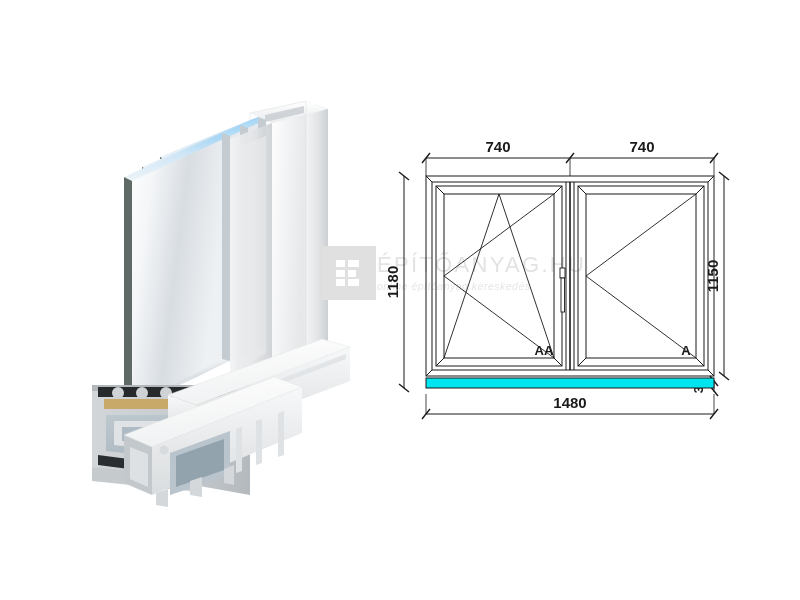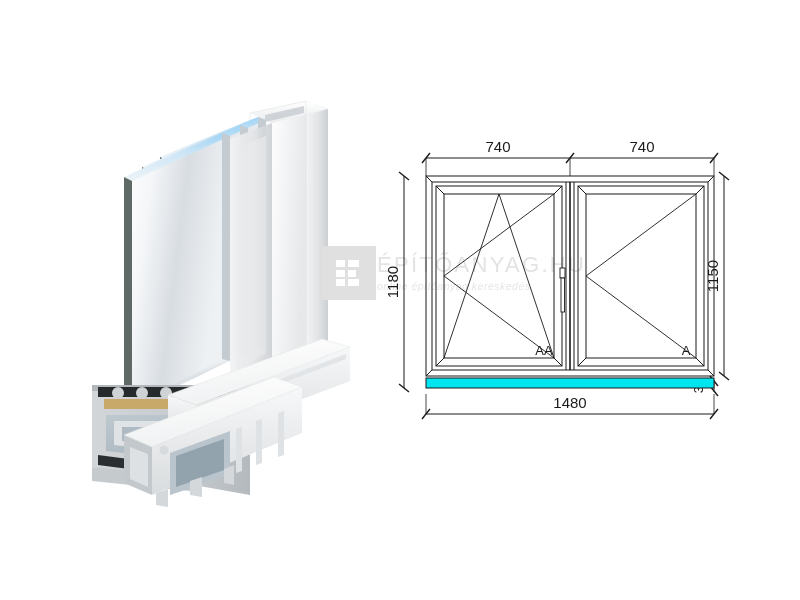--- a/index.html
+++ b/index.html
@@ -74,20 +74,21 @@
     white-space: nowrap;
   }
 
   
   #tech-drawing {
     position: absolute;
     left: 396px;
     top: 136px;
     width: 348px;
     height: 290px;
+    font-weight: bold;
   }
   #tech-drawing svg { display: block; overflow: visible; }
 
   .dim-text {
     font-family: "Liberation Sans", sans-serif;
     font-size: 15px;
     fill: #1a1a1a;
   }
   .dim-text-sm {
     font-family: "Liberation Sans", sans-serif;

